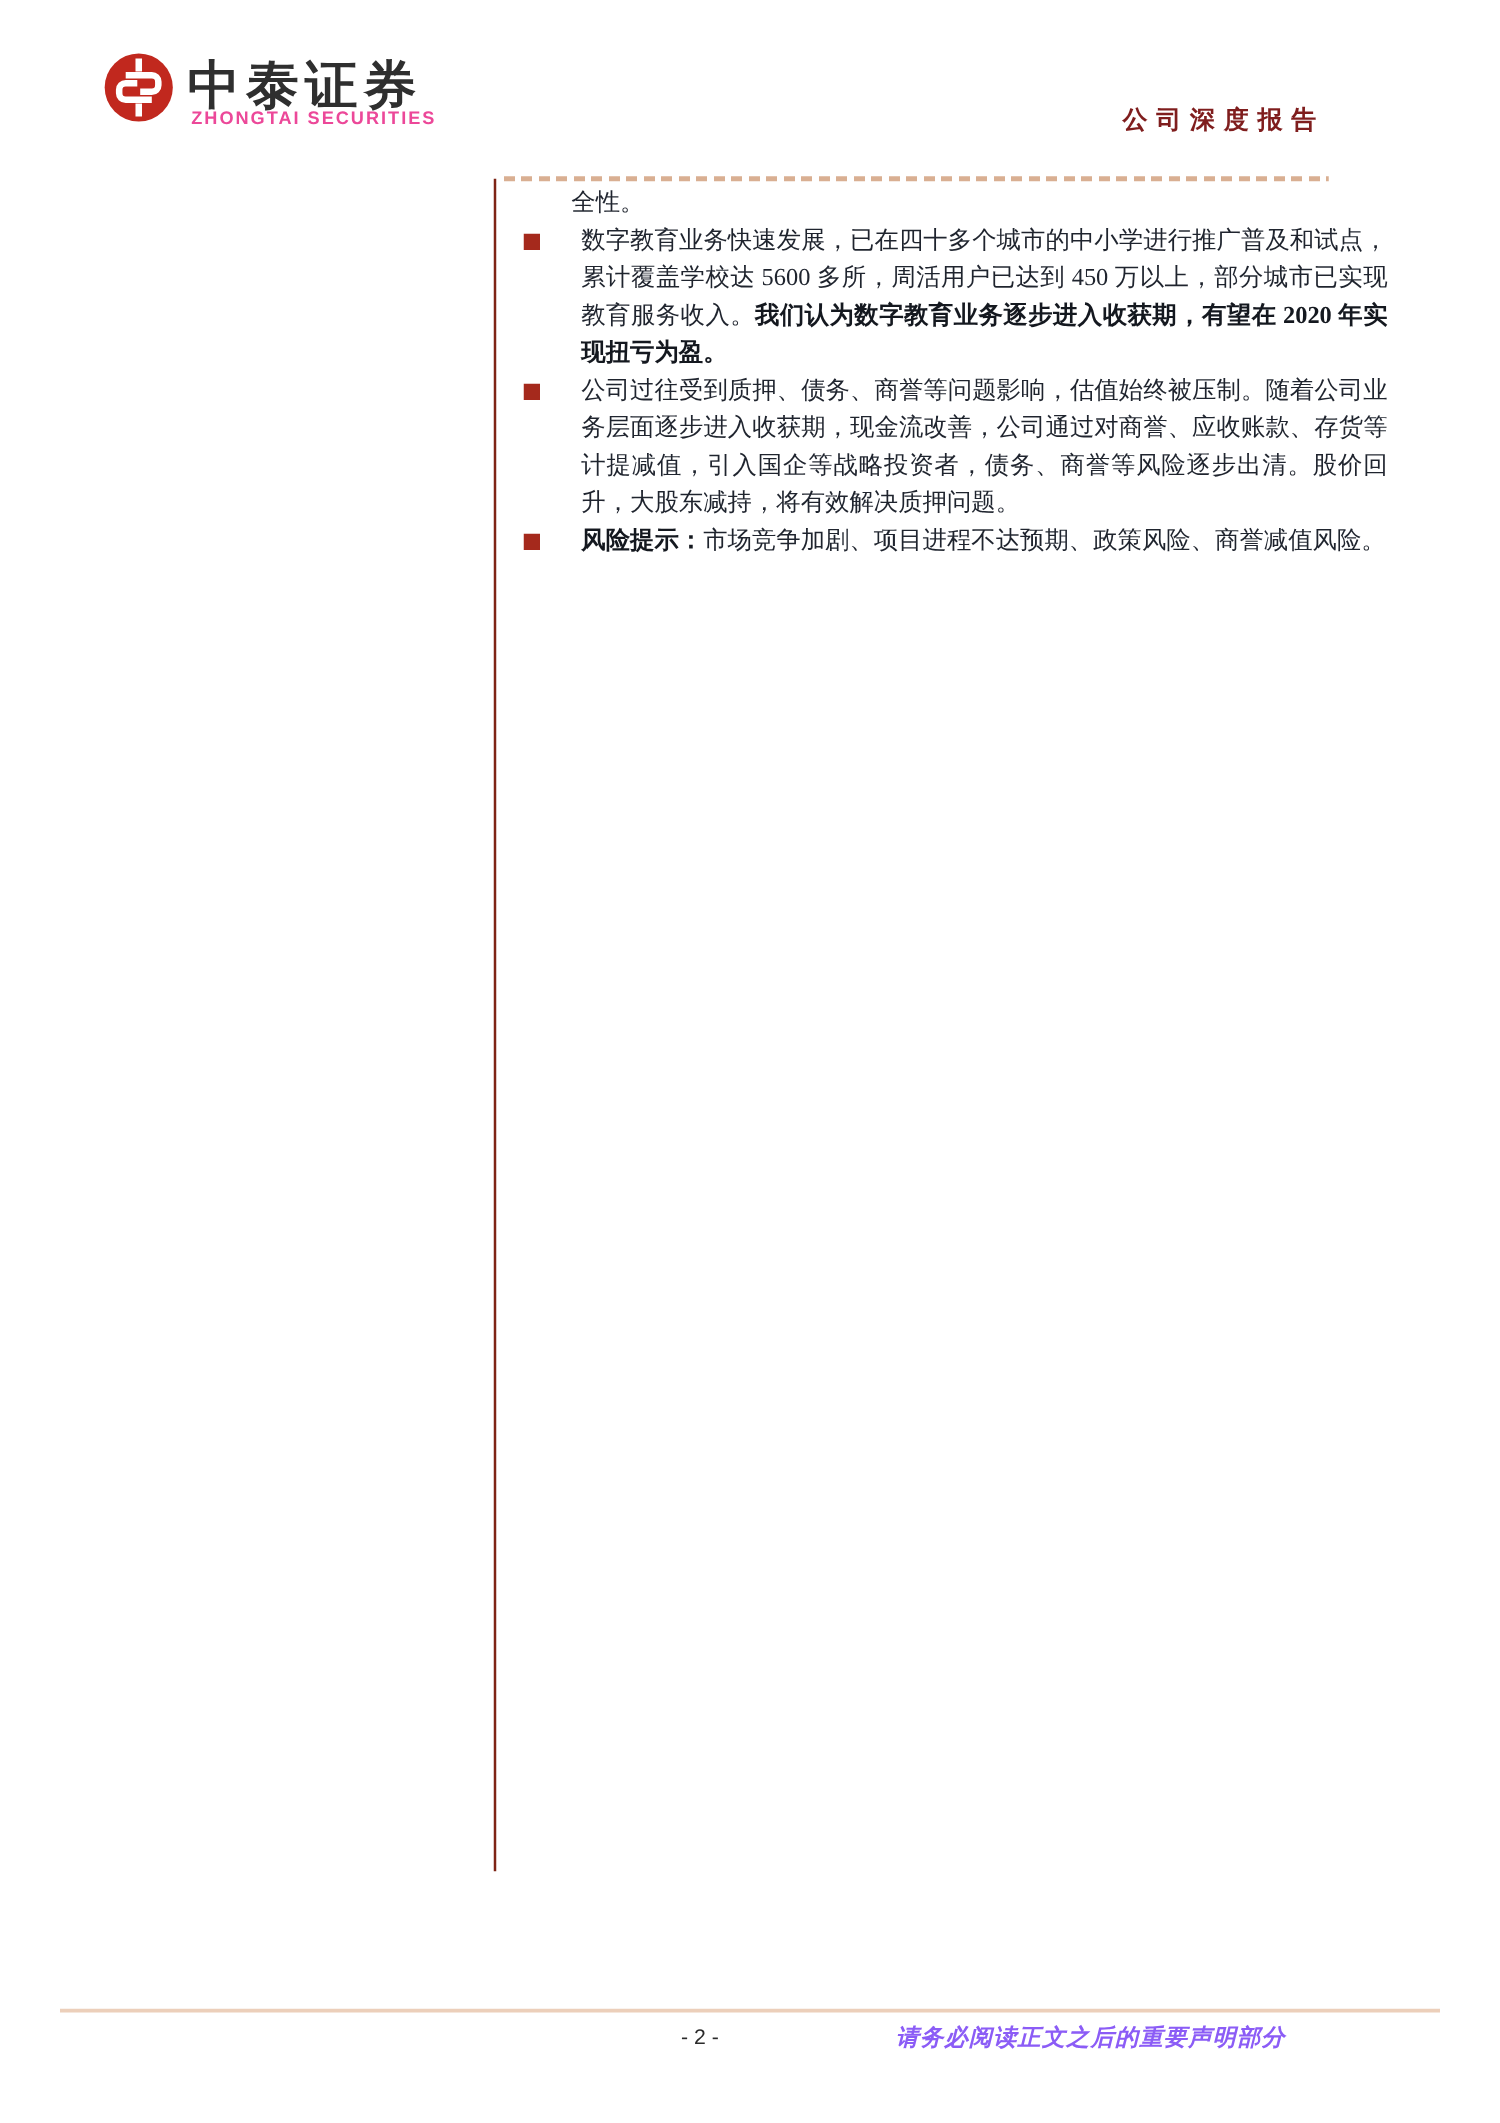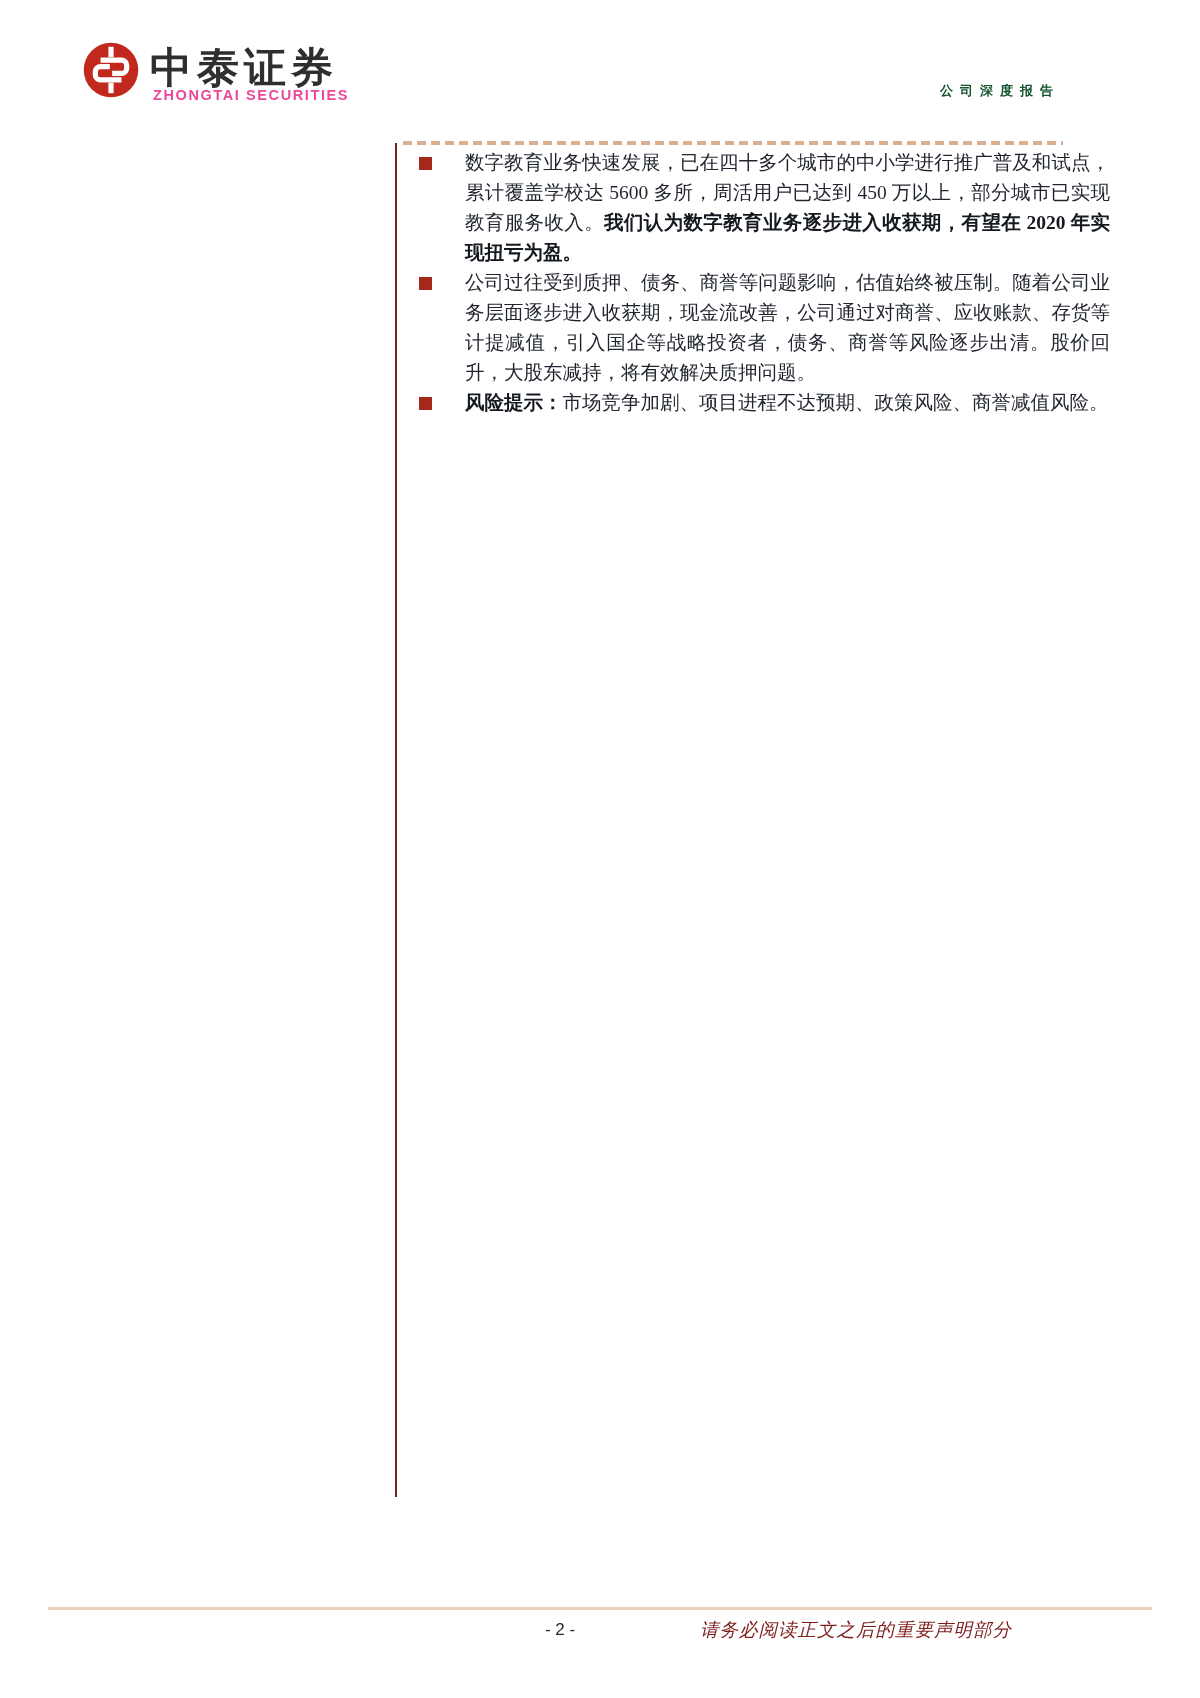--- a/index.html
+++ b/index.html
@@ -21,21 +21,21 @@
     white-space: nowrap;
   }
   .logo-en {
     position: absolute; left: 153px; top: 87px;
     font-family: "Liberation Sans", sans-serif;
     font-size: 14.5px; font-weight: 700; color: #ec4899; letter-spacing: 1.6px;
     white-space: nowrap;
   }
   .report-type {
     position: absolute; right: 140px; top: 82px;
-    font-size: 13px; font-weight: 700; color: #14532d; letter-spacing: 7px;
+    font-size: 20px; font-weight: 700; color: #7f1d1d; letter-spacing: 7px;
     white-space: nowrap;
   }
 
   
   .dashed-top {
     position: absolute; left: 403px; top: 141px;
     width: 660px; height: 4px;
     background: repeating-linear-gradient(90deg, #d9af92 0 9px, transparent 9px 14px);
   }
   .content-block {
@@ -61,22 +61,22 @@
     position: absolute; left: 48px; top: 1607px;
     width: 1104px; height: 3px; background: #eccfba;
   }
   .footer-page {
     position: absolute; left: 500px; top: 1620px; width: 120px;
     text-align: center; font-size: 17px; color: #2a2a2a;
     font-family: "Liberation Sans", sans-serif;
   }
   .footer-disclaimer {
     position: absolute; left: 700px; top: 1617px; width: 345px;
-    text-align: left; font-size: 18.5px; font-weight: 400; font-style: italic;
-    color: #7f1d1d; letter-spacing: 1px; white-space: nowrap;
+    text-align: center; font-size: 18.5px; font-weight: 700; font-style: italic;
+    color: #8b5cf6; letter-spacing: 1px; white-space: nowrap;
   }
 </style>
 </head>
 <body>
 
 <div>
   <svg class="logo-mark" viewBox="0 0 100 100" xmlns="http://www.w3.org/2000/svg">
     <circle cx="50" cy="50" r="47" fill="#c1281e"></circle>
     <path d="M50 10 v18" stroke="#ffffff" stroke-width="9" fill="none"></path>
     <path d="M50 72 v18" stroke="#ffffff" stroke-width="9" fill="none"></path>
@@ -84,20 +84,21 @@
     <path d="M68 67 h-36 a9 9 0 0 1 -9 -9 v-5 a9 9 0 0 1 9 -9 h16" stroke="#ffffff" stroke-width="9" fill="none"></path>
   </svg>
   <div class="logo-cn">中泰证券</div>
   <div class="logo-en">ZHONGTAI SECURITIES</div>
   <div class="report-type">公司深度报告</div>
 </div>
 
 <div class="dashed-top"></div>
 
 <div class="content-block">
+  <p class="continuation">全性。</p>
   <div id="bullets">
       <div class="bullet-item">
         <span class="bullet-marker"></span>
         <p class="bullet-text"><span>数字教育业务快速发展，已在四十多个城市的中小学进行推广普及和试点，累计覆盖学校达 5600 多所，周活用户已达到 450 万以上，部分城市已实现教育服务收入。</span><span class="bold">我们认为数字教育业务逐步进入收获期，有望在 2020 年实现扭亏为盈。</span></p>
       </div>
       <div class="bullet-item">
         <span class="bullet-marker"></span>
         <p class="bullet-text"><span>公司过往受到质押、债务、商誉等问题影响，估值始终被压制。随着公司业务层面逐步进入收获期，现金流改善，公司通过对商誉、应收账款、存货等计提减值，引入国企等战略投资者，债务、商誉等风险逐步出清。股价回升，大股东减持，将有效解决质押问题。</span></p>
       </div>
       <div class="bullet-item">

